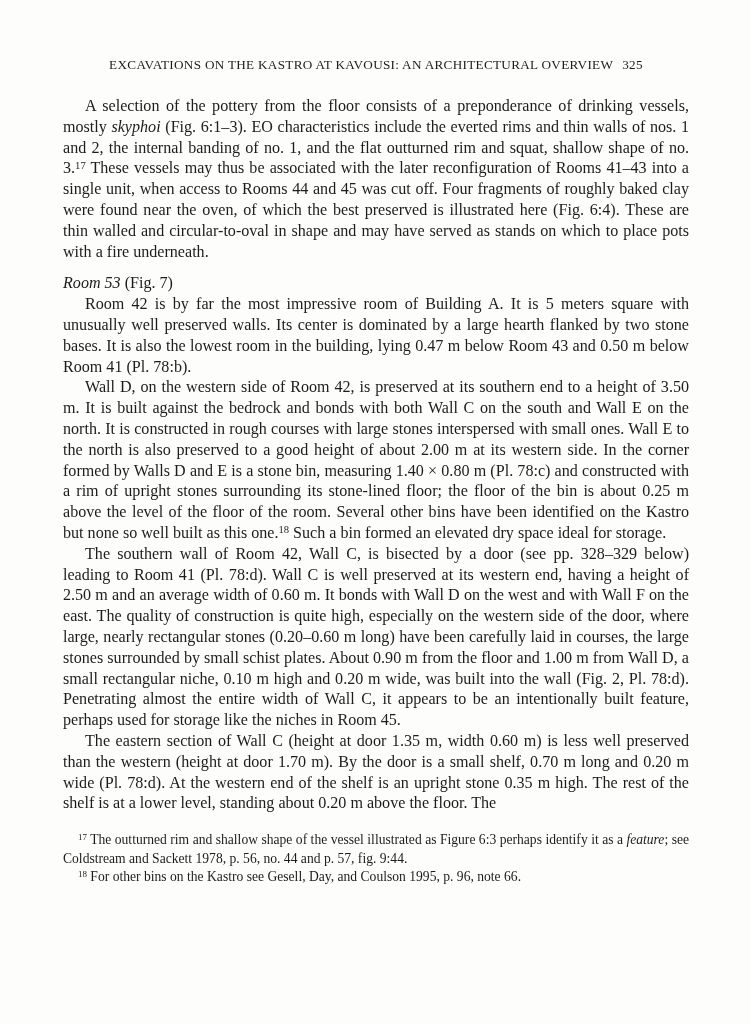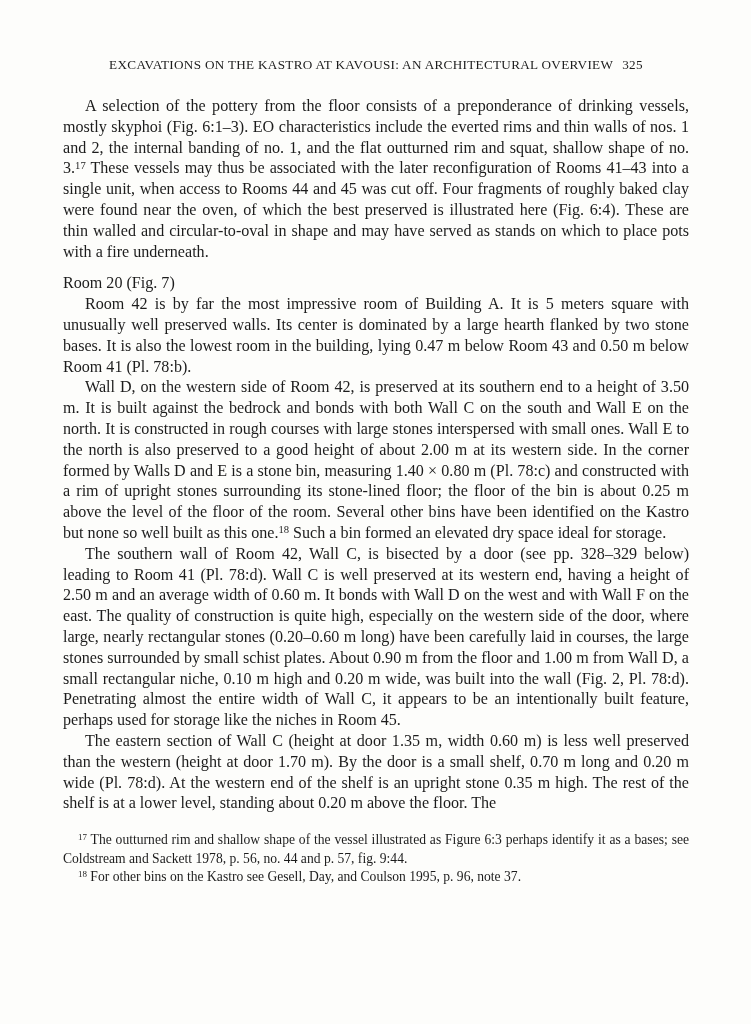--- a/index.html
+++ b/index.html
@@ -39,20 +39,21 @@
     text-indent: 22px;
   }
   .para.noindent {
     text-indent: 0;
   }
   .section-heading {
     margin: 11px 0 0 0;
     text-indent: 0;
   }
   .italic {
+    font-style: italic;
     margin-top: 13px;
   }
   .sup {
     font-size: 0.66em;
     vertical-align: baseline;
     position: relative;
     top: -0.45em;
     line-height: 0;
   }
   .footnotes {
@@ -71,33 +72,33 @@
 
 <div class="page">
 
   <div class="running-head"><span>EXCAVATIONS ON THE KASTRO AT KAVOUSI: AN ARCHITECTURAL OVERVIEW</span><span class="pagenum">325</span></div>
 
   <div class="body-text">
 
 
     <p class="para"><span>A selection of the pottery from the floor consists of a preponderance of drinking vessels, mostly </span><span class="italic">skyphoi</span><span> (Fig. 6:1–3).  EO characteristics include the everted rims and thin walls of nos. 1 and 2, the internal banding of no. 1, and the flat outturned rim and squat, shallow shape of no. 3.</span><sup class="sup">17</sup><span>  These vessels may thus be associated with the later reconfiguration of Rooms 41–43 into a single unit, when access to Rooms 44 and 45 was cut off.  Four fragments of roughly baked clay were found near the oven, of which the best preserved is illustrated here (Fig. 6:4).  These are thin walled and circular-to-oval in shape and may have served as stands on which to place pots with a fire underneath.</span></p>
 
-    <p class="section-heading"><span class="italic">Room 20</span><span> (Fig. 7)</span></p>
+    <p class="section-heading"><span class="italic">Room 53</span><span> (Fig. 7)</span></p>
 
     <p class="para"><span>Room 42 is by far the most impressive room of Building A. It is 5 meters square with unusually well preserved walls.  Its center is dominated by a large hearth flanked by two stone bases.  It is also the lowest room in the building, lying 0.47 m below Room 43 and 0.50 m below Room 41 (Pl. 78:b).</span></p>
 
     <p class="para"><span>Wall D, on the western side of Room 42, is preserved at its southern end to a height of 3.50 m.  It is built against the bedrock and bonds with both Wall C on the south and Wall E on the north.  It is constructed in rough courses with large stones interspersed with small ones.  Wall E to the north is also preserved to a good height of about 2.00 m at its western side.  In the corner formed by Walls D and E is a stone bin, measuring 1.40 × 0.80 m (Pl. 78:c) and constructed with a rim of upright stones surrounding its stone-lined floor; the floor of the bin is about 0.25 m above the level of the floor of the room.  Several other bins have been identified on the Kastro but none so well built as this one.</span><sup class="sup">18</sup><span>  Such a bin formed an elevated dry space ideal for storage.</span></p>
 
     <p class="para"><span>The southern wall of Room 42, Wall C, is bisected by a door (see pp. 328–329 below) leading to Room 41 (Pl. 78:d).  Wall C is well preserved at its western end, having a height of 2.50 m and an average width of 0.60 m.  It bonds with Wall D on the west and with Wall F on the east.  The quality of construction is quite high, especially on the western side of the door, where large, nearly rectangular stones (0.20–0.60 m long) have been carefully laid in courses, the large stones surrounded by small schist plates.  About 0.90 m from the floor and 1.00 m from Wall D, a small rectangular niche, 0.10 m high and 0.20 m wide, was built into the wall (Fig. 2, Pl. 78:d).  Penetrating almost the entire width of Wall C, it appears to be an intentionally built feature, perhaps used for storage like the niches in Room 45.</span></p>
 
     <p class="para"><span>The eastern section of Wall C (height at door 1.35 m, width 0.60 m) is less well preserved than the western (height at door 1.70 m).  By the door is a small shelf, 0.70 m long and 0.20 m wide (Pl. 78:d).  At the western end of the shelf is an upright stone 0.35 m high.  The rest of the shelf is at a lower level, standing about 0.20 m above the floor.  The</span></p>
 
   </div>
 
   <div class="footnotes">
 
-    <p class="footnote"><sup class="sup">17</sup><span> The outturned rim and shallow shape of the vessel illustrated as Figure 6:3 perhaps identify it as a </span><span class="italic">bases</span><span>; see Coldstream and Sackett 1978, p. 56, no. 44 and p. 57, fig. 9:44.</span></p>
+    <p class="footnote"><sup class="sup">17</sup><span> The outturned rim and shallow shape of the vessel illustrated as Figure 6:3 perhaps identify it as a </span><span class="italic">feature</span><span>; see Coldstream and Sackett 1978, p. 56, no. 44 and p. 57, fig. 9:44.</span></p>
 
-    <p class="footnote"><sup class="sup">18</sup><span> For other bins on the Kastro see Gesell, Day, and Coulson 1995, p. 96, note 37.</span></p>
+    <p class="footnote"><sup class="sup">18</sup><span> For other bins on the Kastro see Gesell, Day, and Coulson 1995, p. 96, note 66.</span></p>
 
   </div>
 
 </div>
 
 </body></html>

